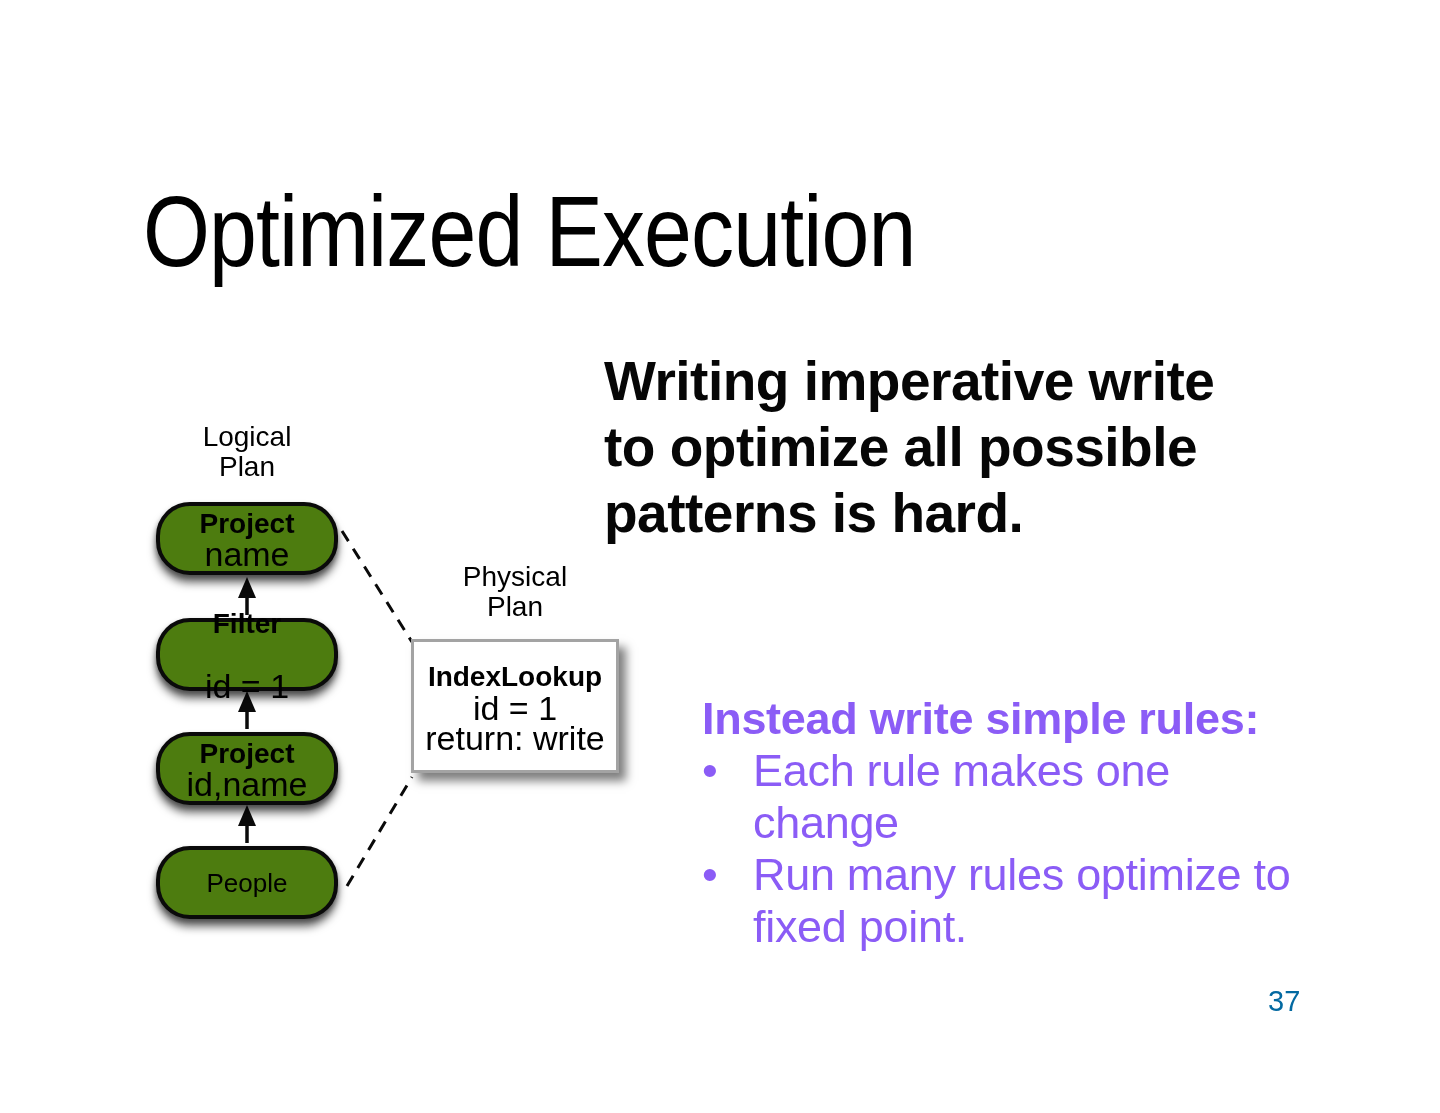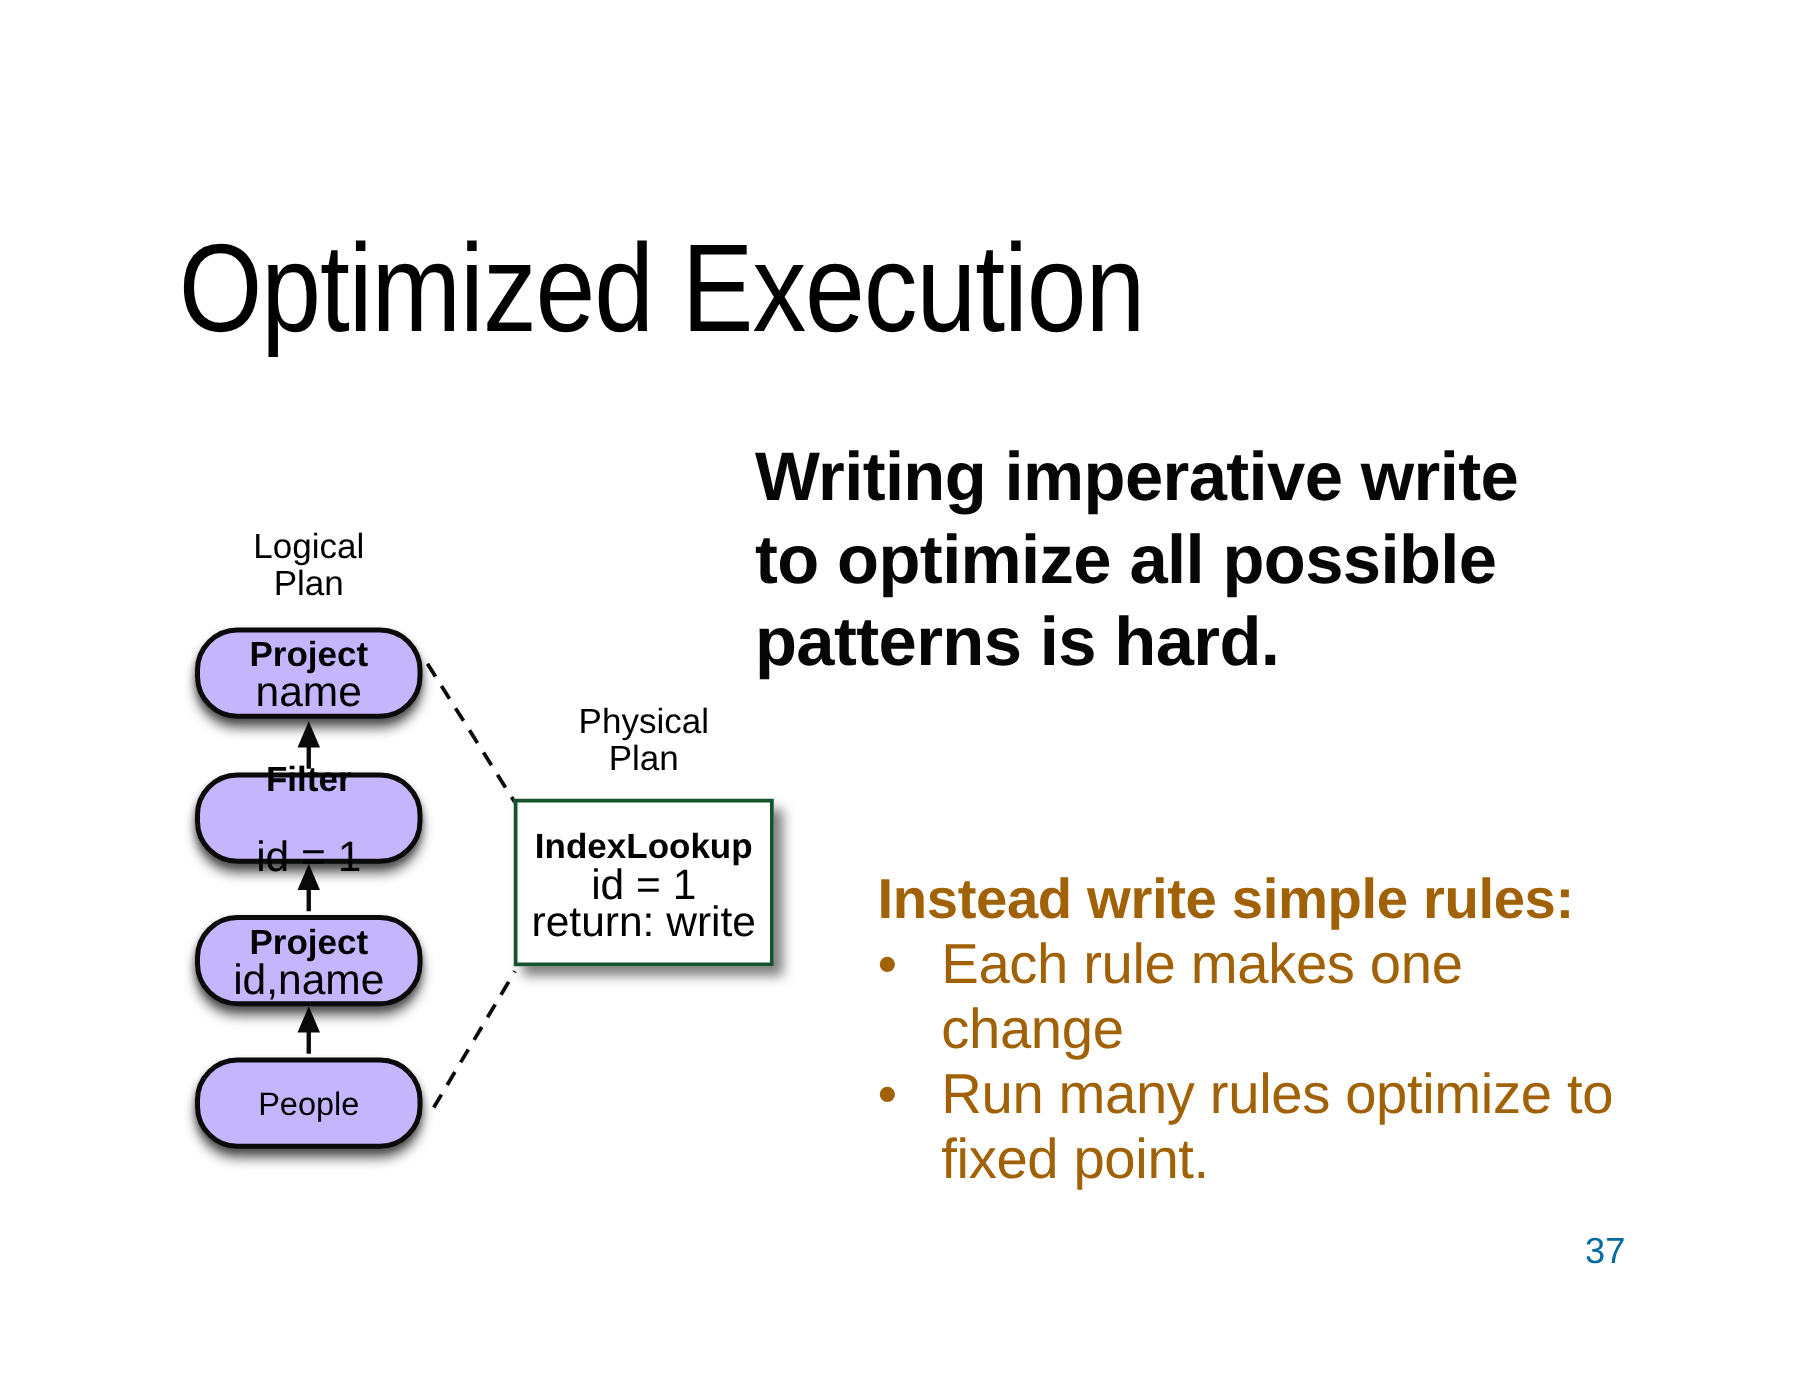--- a/index.html
+++ b/index.html
@@ -37,21 +37,21 @@
     color: #060606;
   }
 
   
   .rules {
     left: 702px; top: 693px;
     width: 620px;
     font-size: 45px;
     line-height: 52px;
     letter-spacing: -0.3px;
-    color: #a16207;
+    color: #8b5cf6;
   }
   .rules-intro { font-weight: 700; }
   .bullet-row { display: flex; align-items: flex-start; }
   .bullet-char { width: 51px; flex: 0 0 51px; }
   .bullet-text { width: 600px; }
 
   
   .plan-label {
     width: 200px;
     text-align: center;
@@ -61,21 +61,21 @@
   }
   .plan-label span { display: block; }
   .label-logical  { left: 147px; top: 422px; }
   .label-physical { left: 415px; top: 562px; }
 
   
   .pill {
     left: 156px;
     width: 182px; height: 73px;
     box-sizing: border-box;
-    background: #c4b5fd;
+    background: #4d7c0f;
     border: 4px solid #0a0a0a;
     border-radius: 34px;
     box-shadow: 0 8px 9px rgba(0,0,0,0.55), 0 3px 5px rgba(0,0,0,0.35);
     display: flex;
     flex-direction: column;
     justify-content: center;
     align-items: center;
     text-align: center;
     z-index: 2;
   }
@@ -86,21 +86,21 @@
   .node-title { font-size: 28px; font-weight: 700; line-height: 30px; }
   .node-sub   { font-size: 34px; font-weight: 400; line-height: 30px; }
   .pill.plain .node-title { font-weight: 400; font-size: 26px; }
 
   
   .phys-box {
     left: 411px; top: 639px;
     width: 208px; height: 134px;
     box-sizing: border-box;
     background: #ffffff;
-    border: 3px solid #14532d;
+    border: 3px solid #a3a3a3;
     box-shadow: 7px 8px 9px rgba(0,0,0,0.5);
     display: flex;
     flex-direction: column;
     justify-content: center;
     align-items: center;
     text-align: center;
     z-index: 2;
   }
   .phys-box .node-title { line-height: 33px; }
   .phys-box .node-sub   { line-height: 30px; }

